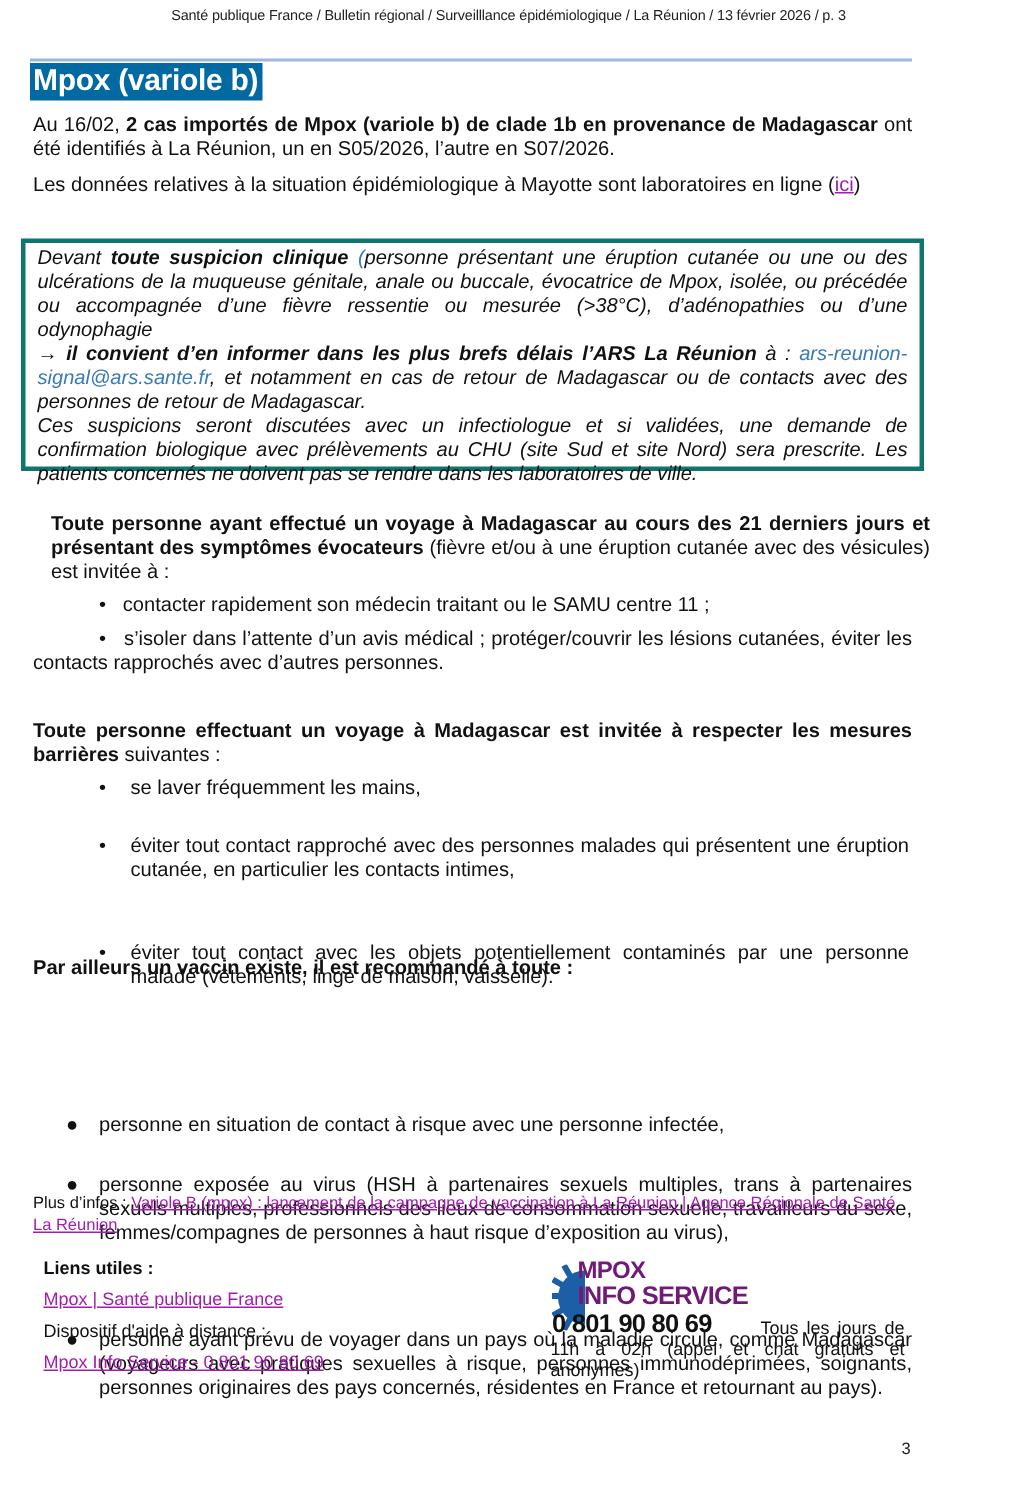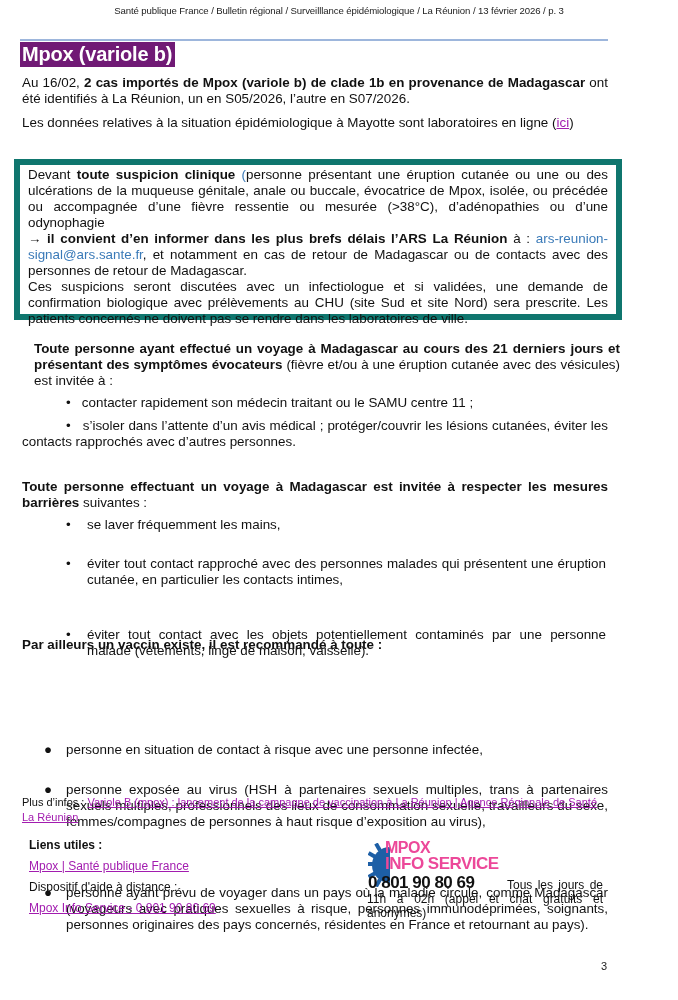--- a/index.html
+++ b/index.html
@@ -7,39 +7,40 @@
     width: 678px; height: 1000px; position: relative; overflow: hidden;
     font-family: "Liberation Sans", sans-serif; color: #111; font-size: 13.4px;
   }
   .abs { position: absolute; }
   .header {
     left: 0; width: 678px; top: 5px; text-align: center;
     font-size: 9.6px; color: #222; letter-spacing: -0.1px;
   }
   .rule { left: 20px; top: 39px; width: 588px; height: 2px; background: #9db6dc; }
   .title {
-    left: 20px; top: 42px; background: #701a75; color: #fff;
+    left: 20px; top: 42px; background: #0369a1; color: #fff;
     font-weight: bold; font-size: 20px; padding: 0 3px 0 2px; line-height: 25px;
     letter-spacing: -0.2px;
   }
   .p { left: 22px; width: 586px; line-height: 16px; text-align: justify; }
   .p b { font-weight: bold; }
   .link-u { text-decoration: underline; color: #a21caf; cursor: pointer; }
   .blue { color: #3a7ab8; }
   .box {
     left: 14px; top: 159px; width: 580px; height: 147px;
-    border: 6px solid #0f766e; padding: 2px 8px 0 8px; line-height: 16px;
+    border: 3px solid #0f766e; padding: 2px 8px 0 8px; line-height: 16px;
     text-align: justify;
+    font-style: italic;
   }
   .box div { margin: 0; }
   .bullet-row { position: relative; line-height: 16px; }
   .bullet-row .dot { position: absolute; left: 0; top: 0; }
   .small { font-size: 12px; }
   .logo { left: 368px; top: 843px; width: 140px; height: 50px; }
-  .logo-text { position: absolute; left: 17px; top: -2px; color: #ec4899; font-weight: bold; font-size: 16px; line-height: 14px; letter-spacing: -0.5px; font-family: "Liberation Sans", sans-serif; }
+  .logo-text { position: absolute; left: 17px; top: -2px; color: #701a75; font-weight: bold; font-size: 16px; line-height: 14px; letter-spacing: -0.5px; font-family: "Liberation Sans", sans-serif; }
   .logo-phone { position: absolute; left: 0px; top: 30px; color: #111; font-weight: bold; font-size: 17px; letter-spacing: -0.5px; }
   .pagenum { left: 601px; top: 960px; font-size: 11px; color: #222; }
 </style>
 </head>
 <body>
 
 <div class="abs header">Santé publique France / Bulletin régional / Surveilllance épidémiologique / La Réunion / 13 février 2026 / p. 3</div>
 <div class="abs rule"></div>
 <div class="abs title">Mpox (variole b)</div>
 

